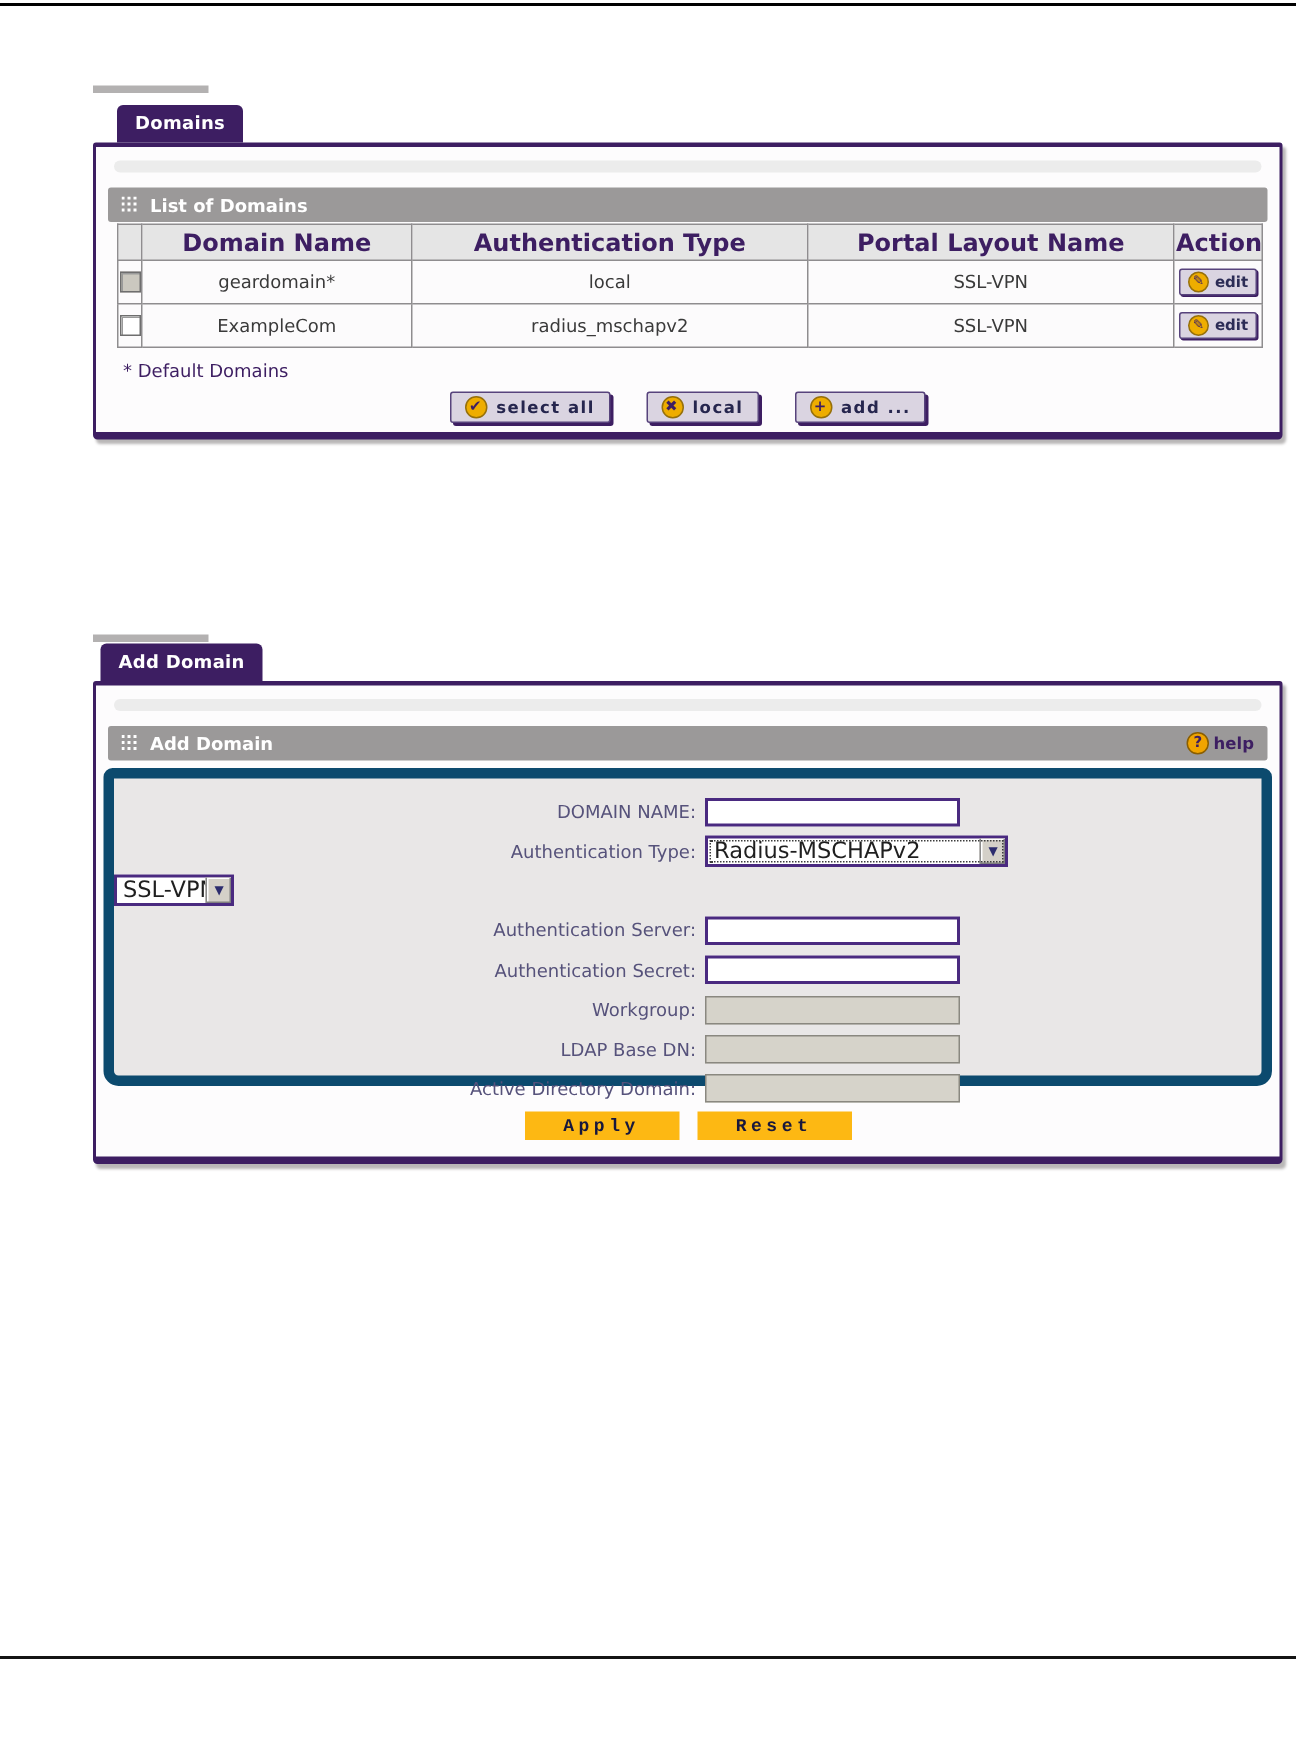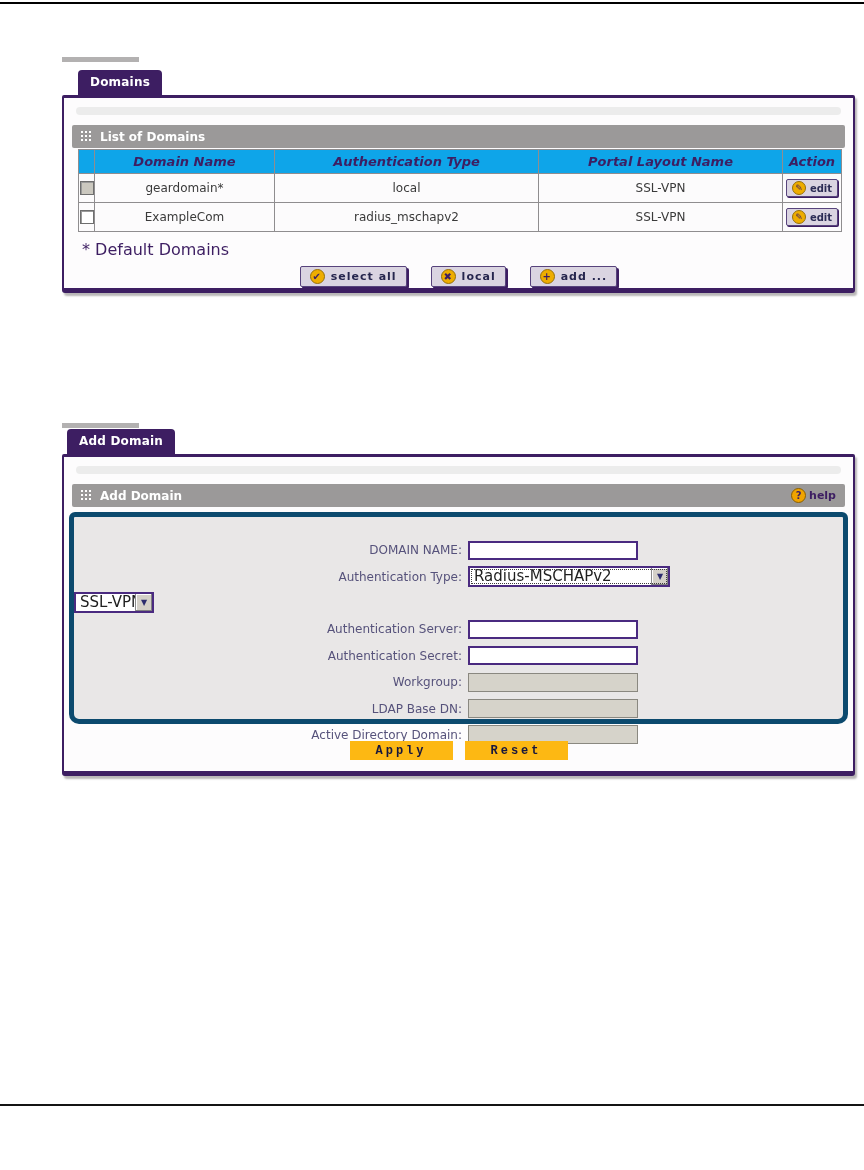--- a/index.html
+++ b/index.html
@@ -31,40 +31,40 @@
           align-items:center;gap:8px;padding:0 9px;font-weight:bold;font-size:12px;border-radius:2px;}
   .gridicon{display:inline-block;line-height:0;}
   .helpwrap{margin-left:auto;display:flex;align-items:center;gap:3px;}
   .helplabel{color:#3d1e62;font-weight:bold;font-size:11px;}
   .hcirc{display:inline-flex;align-items:center;justify-content:center;width:13px;height:13px;
          border-radius:50%;background:#f0a400;border:1px solid #8a5e00;color:#3d1e62;
          font-size:10px;font-weight:bold;line-height:1;}
 
   table.domtable{margin:1px 12px 0 14px;border-collapse:collapse;width:763px;table-layout:fixed;}
   .domtable th,.domtable td{border:1px solid #8f8d8f;text-align:center;overflow:hidden;}
-  .domtable th{background:#0ea5e9;color:#3d1e62;font-weight:bold;font-size:13px;height:21px;font-style:italic;}
+  .domtable th{background:#e5e5e5;color:#3d1e62;font-weight:bold;font-size:16px;height:21px;}
   .domtable td{background:#fcfbfc;color:#3a3a3a;font-size:12px;height:26px;}
   .cb{display:inline-block;width:12px;height:12px;background:#fff;border:1px solid #6e6e6e;
       box-shadow:inset 1px 1px 0 #9a9a9a;vertical-align:middle;}
   .cb.dis{background:#cbc8bf;}
   .editbtn{display:inline-flex;align-items:center;gap:4px;background:#dad4e1;border:1px solid #57437c;
            box-shadow:1px 1px 0 #3d1e62;border-radius:2px;padding:1px 5px;font-family:inherit;
            font-size:10px;font-weight:bold;color:#2c2c55;cursor:pointer;}
   .ycirc{display:inline-flex;align-items:center;justify-content:center;width:12px;height:12px;
          border-radius:50%;background:#eead00;border:1px solid #96700a;color:#3d1e62;
          font-size:9px;line-height:1;}
-  .footnote{margin:8px 0 0 18px;color:#3d1e62;font-size:16px;}
+  .footnote{margin:8px 0 0 18px;color:#3d1e62;font-size:12px;}
   .btnrow{display:flex;justify-content:center;gap:24px;margin-top:7px;}
   .actbtn{display:inline-flex;align-items:center;gap:6px;background:#dad4e1;border:1px solid #57437c;
           box-shadow:2px 2px 0 #3d1e62;border-radius:2px;padding:2px 9px;font-family:inherit;
           font-size:11px;font-weight:bold;color:#26264e;letter-spacing:1px;cursor:pointer;}
   .actbtn .ycirc{width:13px;height:13px;font-size:10px;}
 
-  .formbox{margin:5px 5px 0;height:212px;background:#e9e7e7;border:5px solid #0c4a6e;
-           border-radius:6px 6px 10px 10px;padding-top:20px;box-sizing:border-box;}
+  .formbox{margin:5px 5px 0;height:212px;background:#e9e7e7;border:7px solid #0c4a6e;
+           border-radius:6px 6px 10px 10px;padding-top:9px;box-sizing:border-box;}
   .frow{display:flex;align-items:center;height:26.4px;}
   .flabel{width:388px;text-align:right;padding-right:6px;font-size:12px;color:#56527b;}
   .finput{width:160px;height:13px;border:2px solid #4a2a80;background:#fff;font-family:inherit;
           font-size:12px;padding:1px 3px;}
   .finput.off{background:#d6d3ca;border:1px solid #8a8880;height:15px;width:162px;}
   .fselect{display:inline-flex;align-items:stretch;border:2px solid #4a2a80;background:#fff;
            height:17px;box-sizing:content-box;cursor:pointer;}
   .fselect.focused{outline:1px dotted #3c3c3c;outline-offset:-4px;}
   .fselect .selval{flex:1;font-size:15px;line-height:17px;padding-left:4px;color:#1f1f1f;
                    white-space:nowrap;overflow:hidden;}

